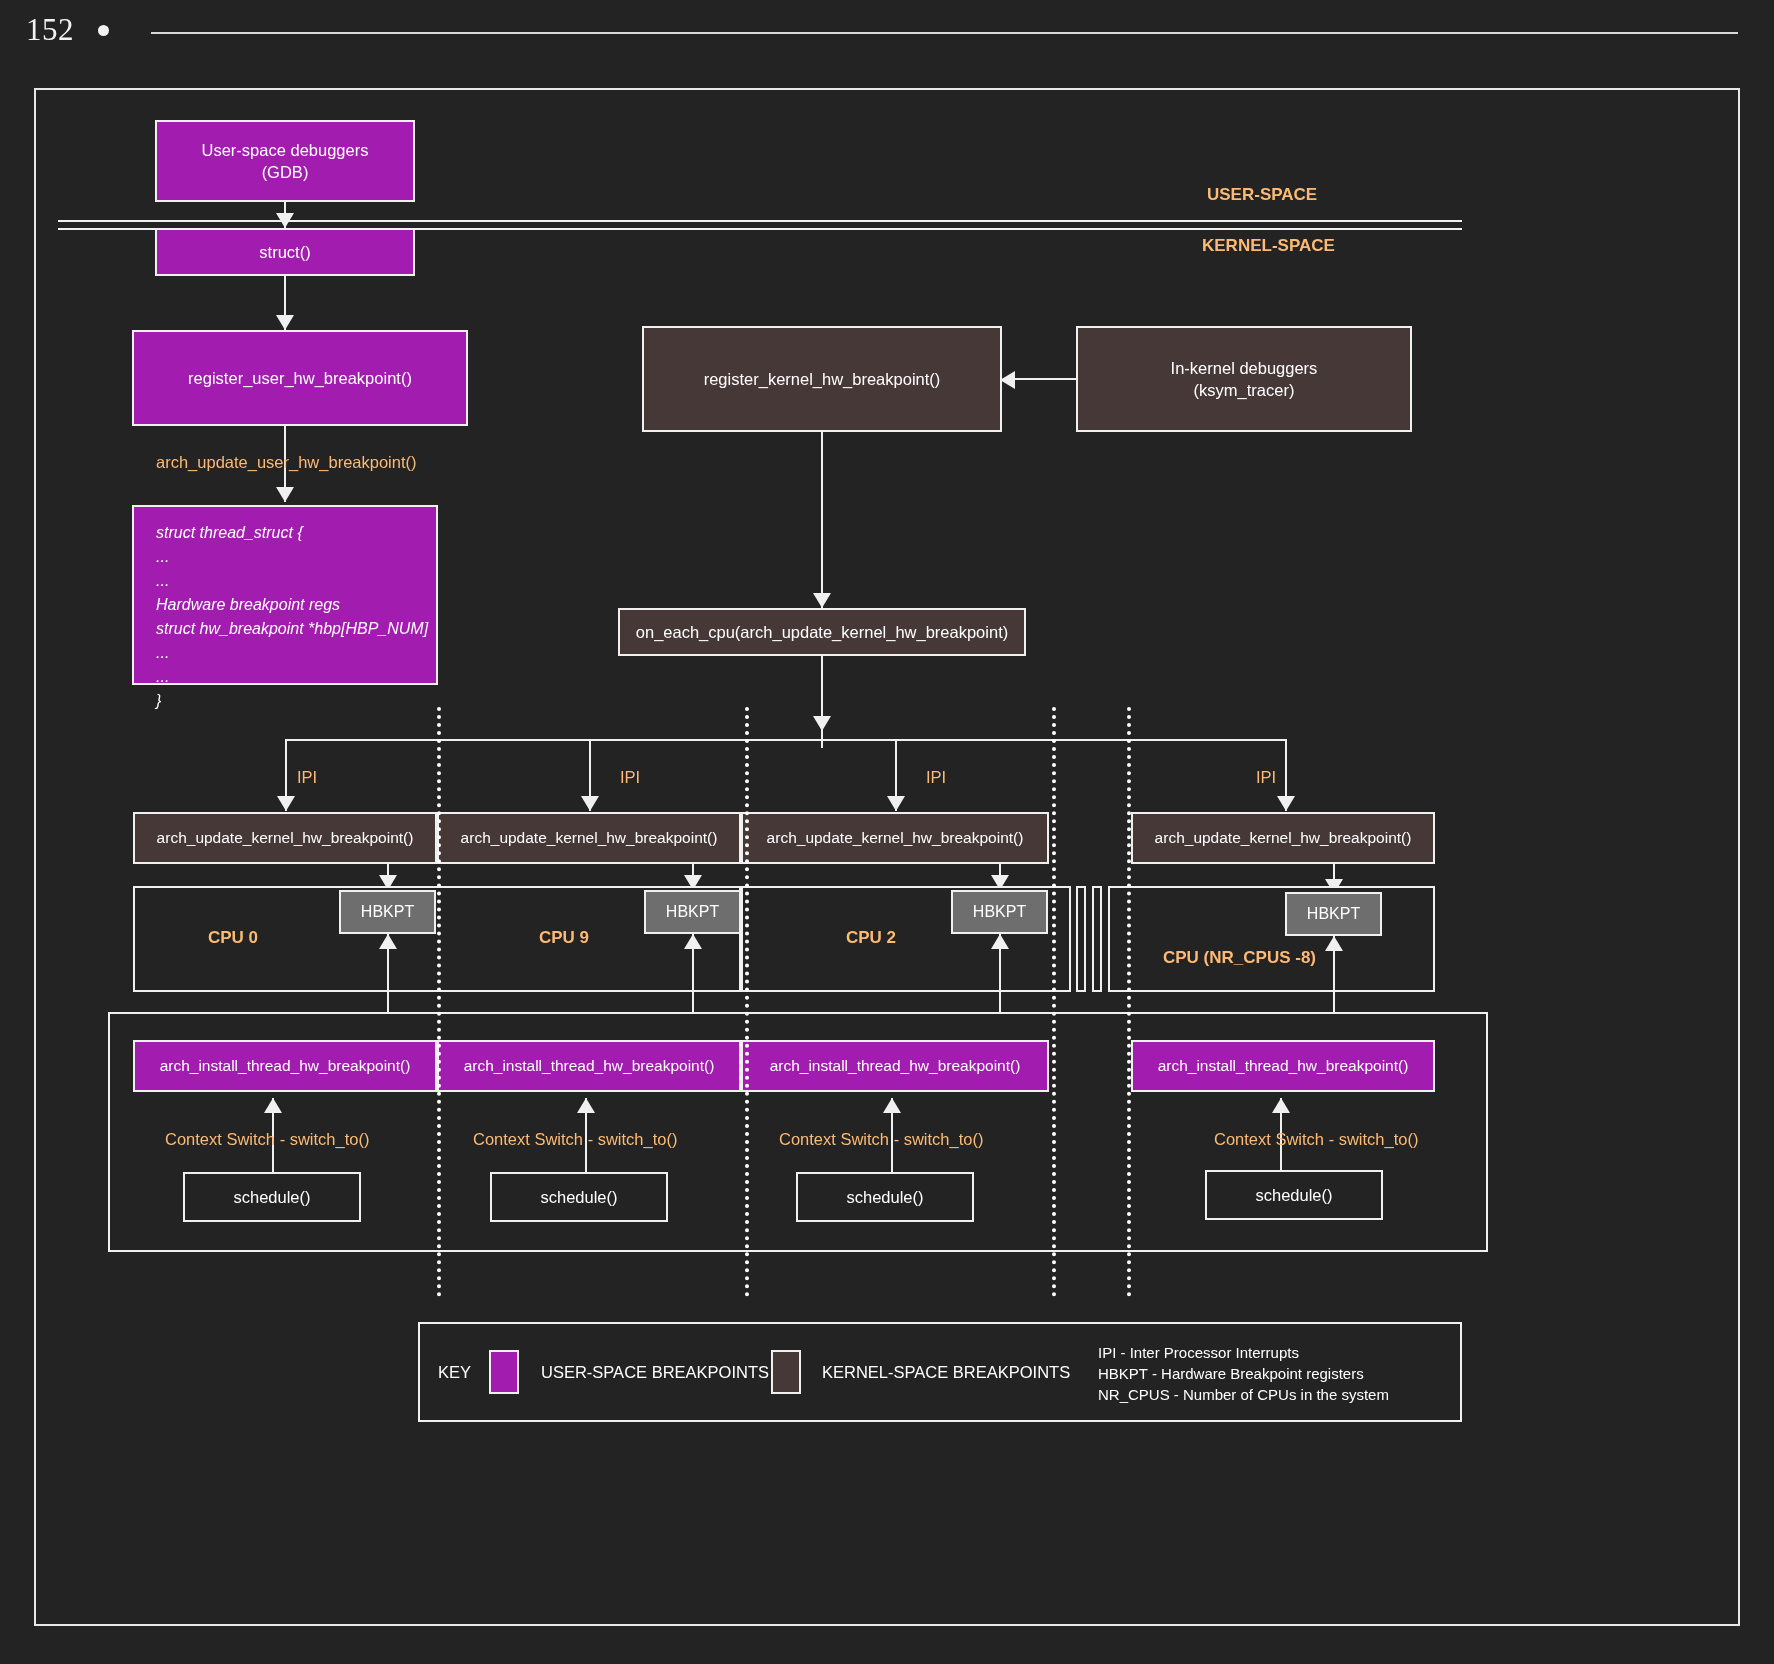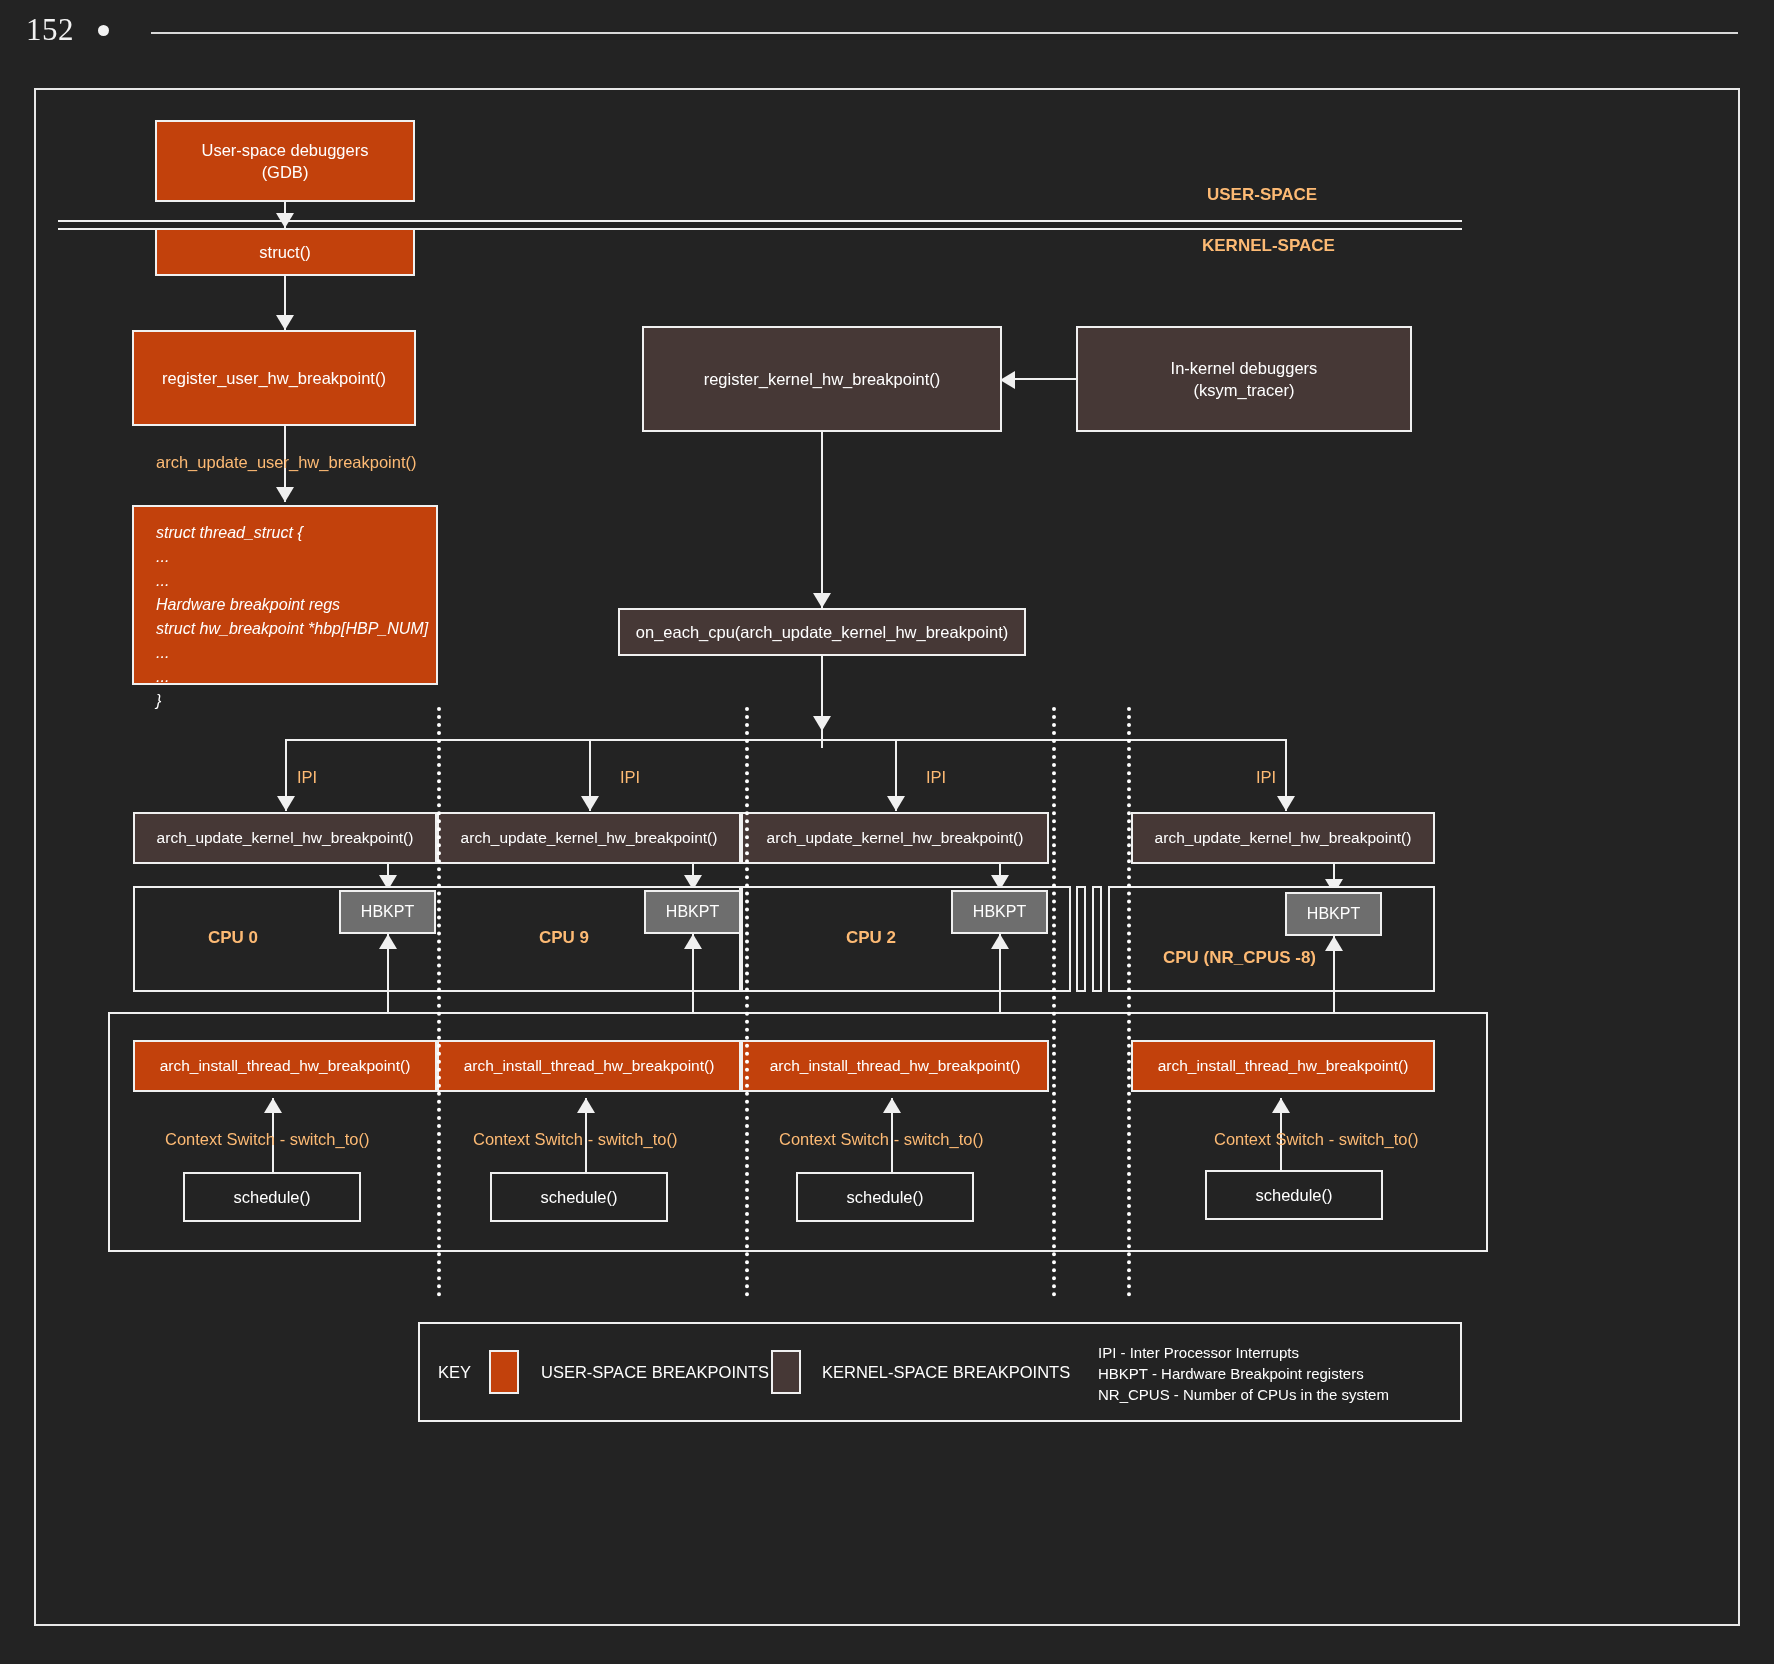--- a/index.html
+++ b/index.html
@@ -37,21 +37,21 @@
     border:2px solid #e8e8e8;box-sizing:border-box;
   }
 
   
   .box{
     position:absolute;box-sizing:border-box;
     border:2px solid #f0f0f0;
     display:flex;align-items:center;justify-content:center;
     text-align:center;font-size:16.5px;color:#ffffff;line-height:1.35;
   }
-  .user-box{background:#c2410c;}
+  .user-box{background:#a21caf;}
   .kernel-box{background:#463836;}
   .plain-box{background:#232323;}
   .hbkpt-box{background:#6e6e6e;font-size:16px;}
 
   .struct-box{
     align-items:flex-start;justify-content:flex-start;
     font-style:italic;text-align:left;padding:14px 0 0 22px;font-size:16px;
     line-height:1.5;
   }
   .struct-box div{white-space:nowrap;}
@@ -120,21 +120,21 @@
 </div>
 
 <div class="vline" style="left:284px;top:202px;height:26px;"></div>
 <div class="arrow-down" style="left:276px;top:213px;"></div>
 
 <div class="box user-box" style="left:155px;top:228px;width:260px;height:48px;">struct()</div>
 
 <div class="vline" style="left:284px;top:276px;height:54px;"></div>
 <div class="arrow-down" style="left:276px;top:315px;"></div>
 
-<div class="box user-box" style="left:132px;top:330px;width:284px;height:96px;">register_user_hw_breakpoint()</div>
+<div class="box user-box" style="left:132px;top:330px;width:336px;height:96px;">register_user_hw_breakpoint()</div>
 
 <div class="vline" style="left:284px;top:426px;height:76px;"></div>
 <div class="arrow-down" style="left:276px;top:487px;"></div>
 <div class="lbl" style="left:156px;top:453px;">arch_update_user_hw_breakpoint()</div>
 
 <div class="box user-box struct-box" style="left:132px;top:505px;width:306px;height:180px;flex-direction:column;">
   <div>struct thread_struct {</div>
   <div>...</div>
   <div>...</div>
   <div>Hardware breakpoint regs</div>

